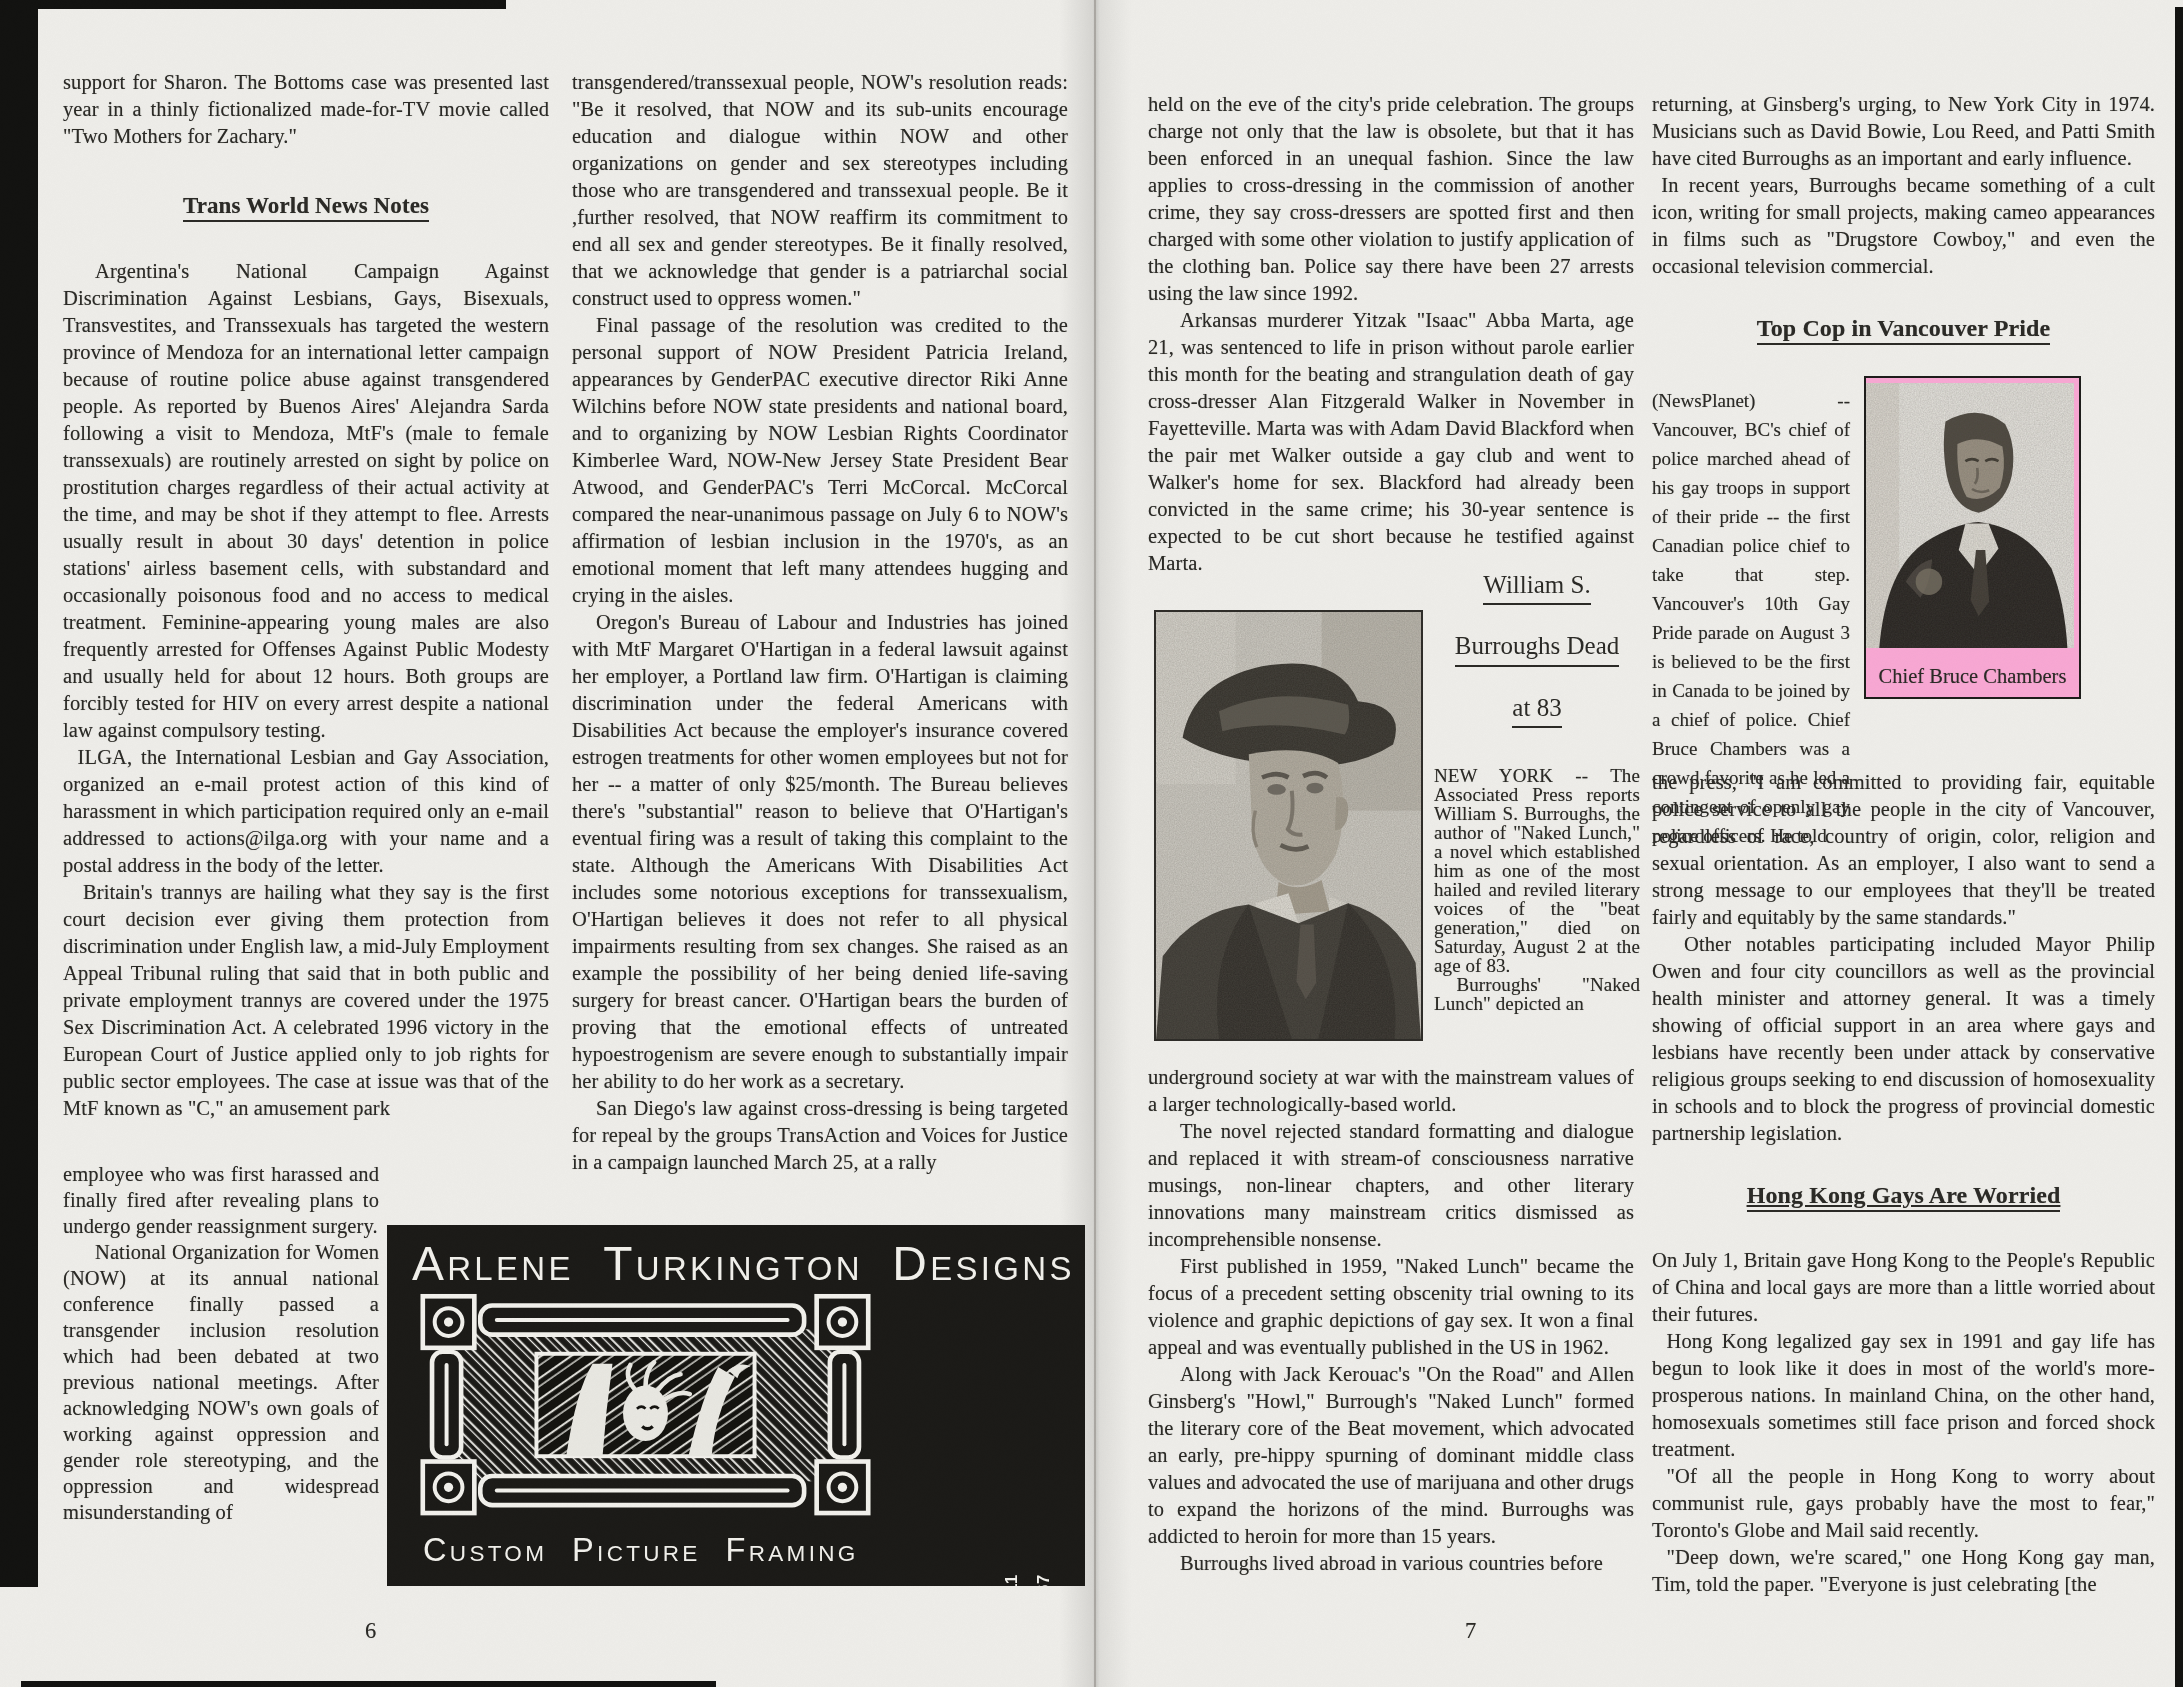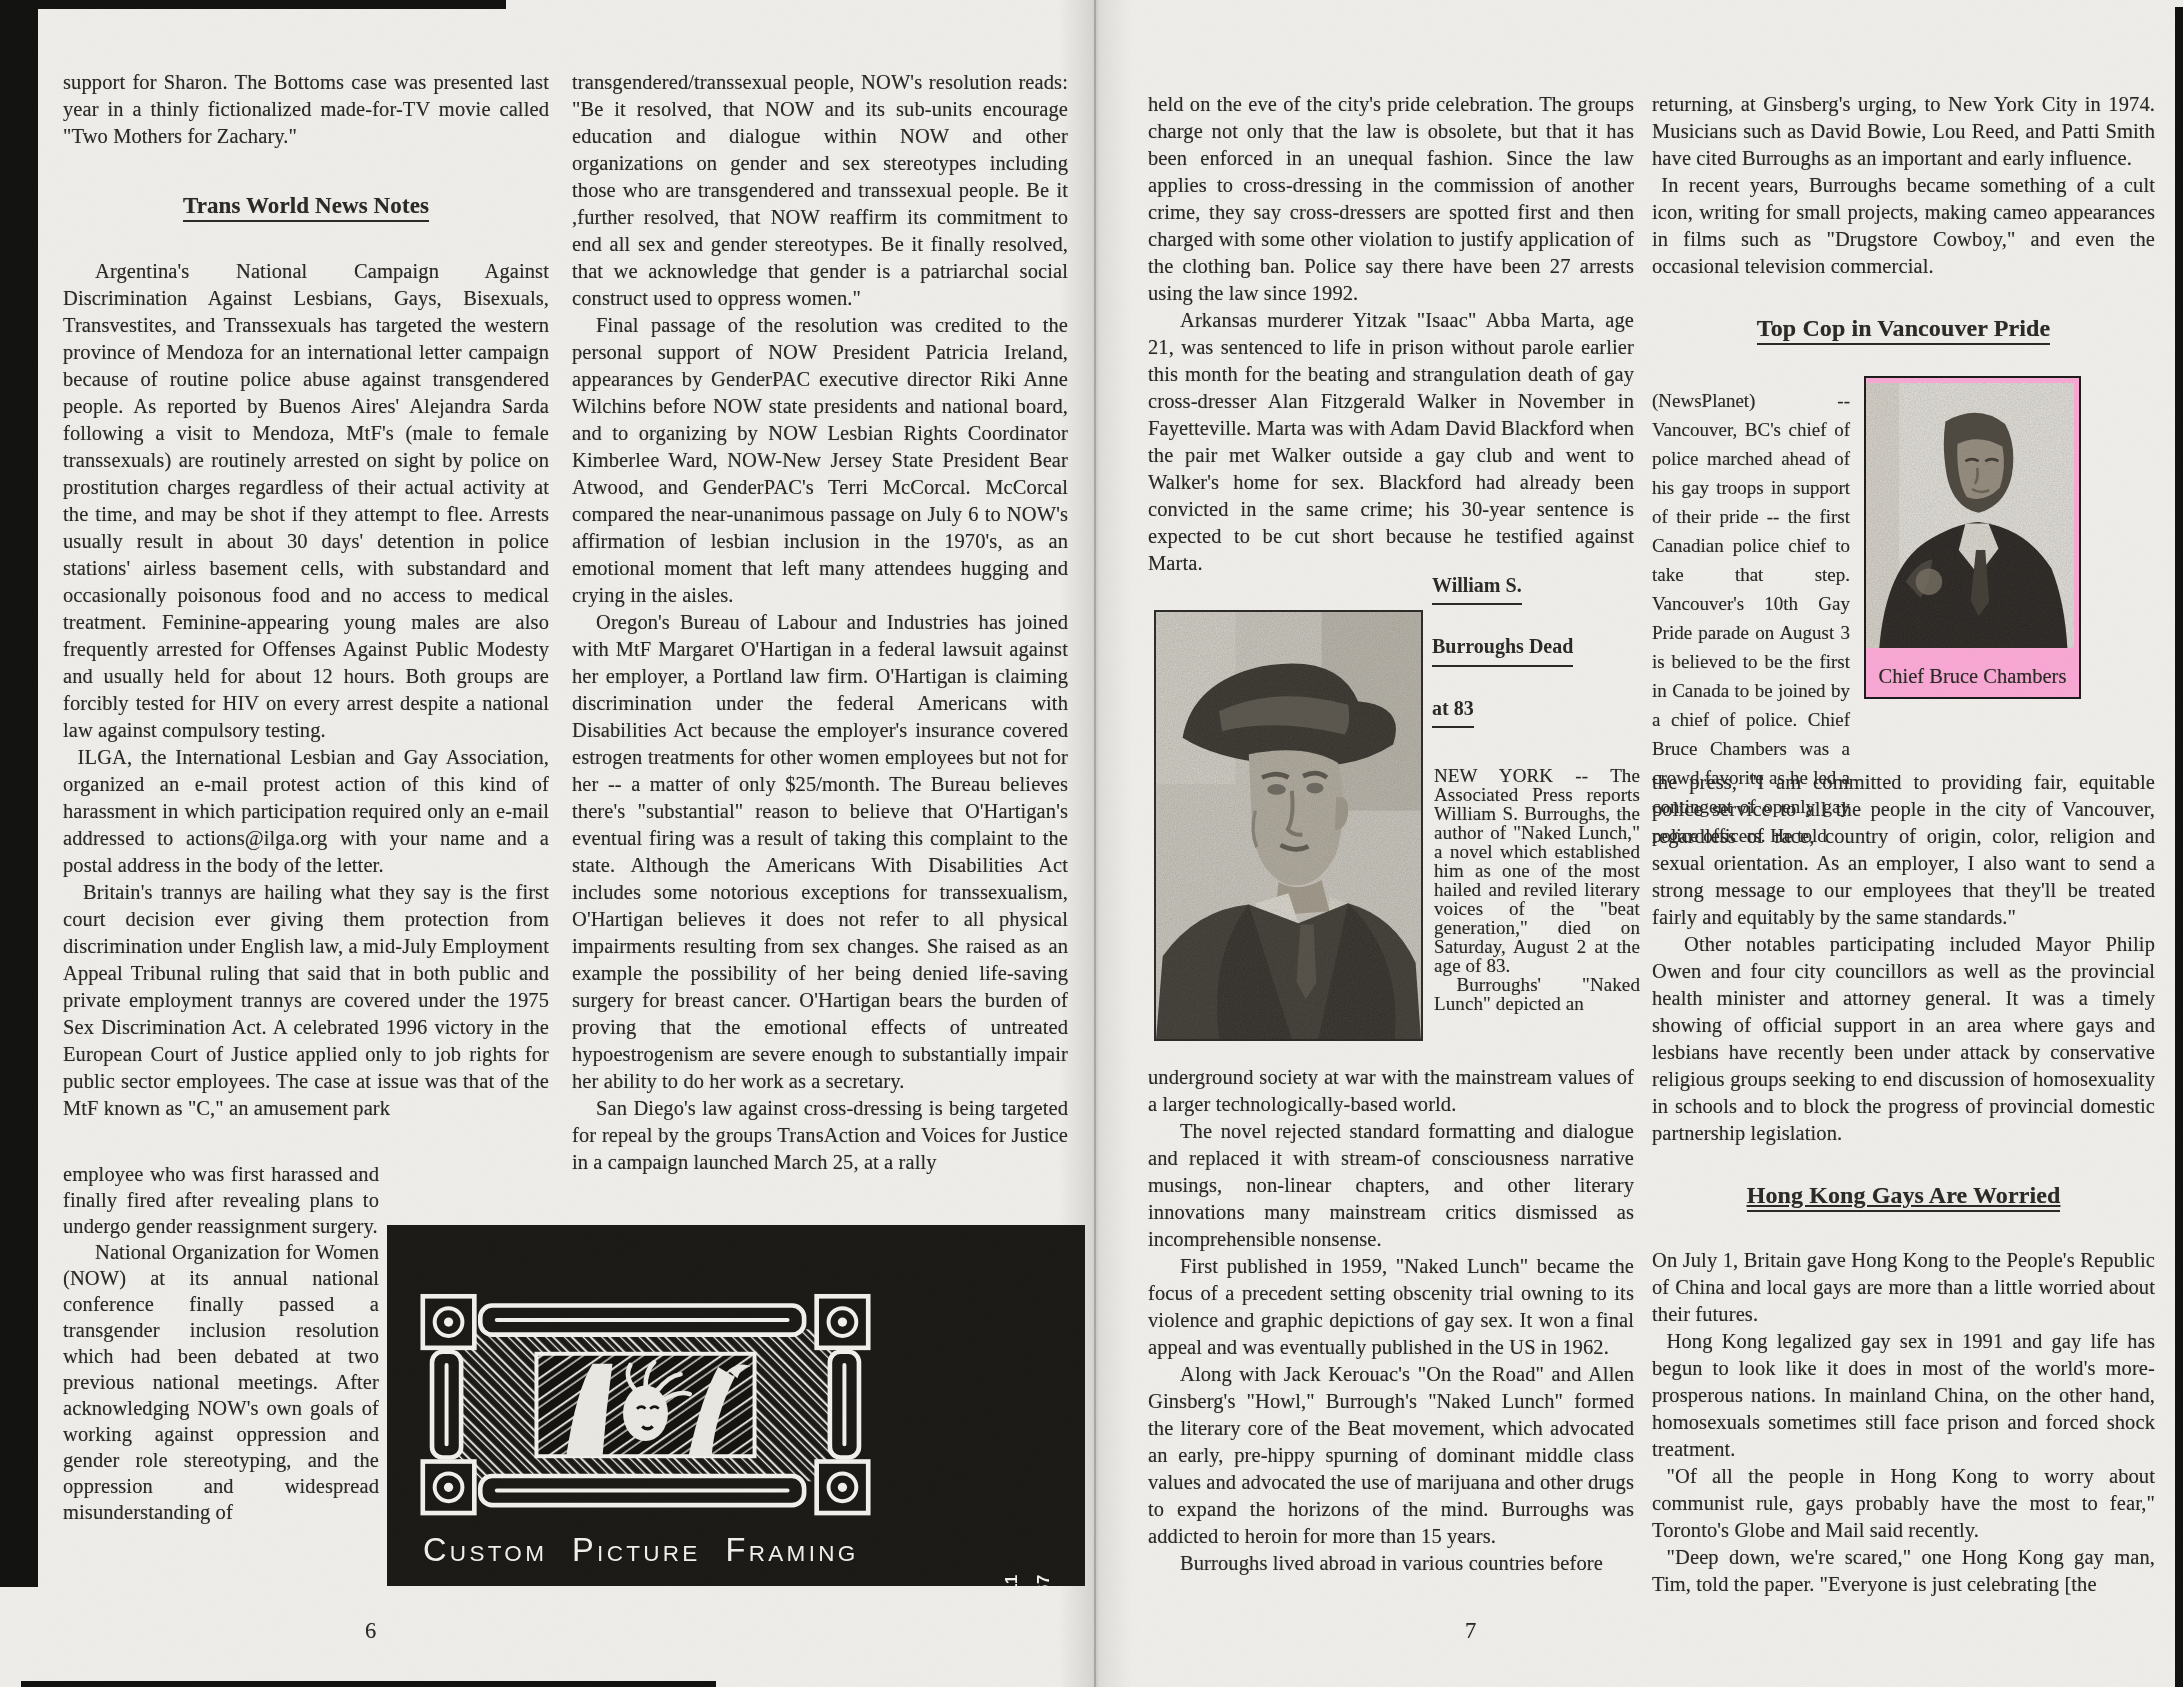--- a/index.html
+++ b/index.html
@@ -15,22 +15,22 @@
        text-shadow:0 0 0.7px rgba(43,42,38,.45);}
   .col p{margin:0;}
   .ind{text-indent:32px;}
   .heading{font-weight:bold;text-align:center;font-size:23px;line-height:29px;text-indent:0;}
   .heading span{border-bottom:2.6px solid #2b2a26;padding-bottom:2px;}
   .h-mt{margin-top:41px !important;margin-bottom:38px !important;}
   .hk-mt{margin-top:34px !important;margin-bottom:37px !important;}
   .pagenum{position:absolute;font-size:22.5px;color:#2b2a26;text-shadow:0 0 0.7px rgba(43,42,38,.4);}
   
   .photo-frame{position:absolute;border:2px solid #2e2c28;background:#d8d5cf;overflow:hidden;}
-  .bur-headline{position:absolute;left:1432px;top:568px;width:210px;
-                font-weight:bold;font-size:20px;line-height:34px;}
+  .bur-headline{position:absolute;left:1432px;top:568px;width:210px;text-align:center;
+                font-weight:normal;font-size:25px;line-height:34px;}
   .bur-headline .hl{display:inline-block;border-bottom:2.6px solid #2b2a26;padding-bottom:1.3px;margin-bottom:24px;}
   .bur-side{position:absolute;left:1434px;top:766px;width:206px;text-align:justify;
             font-size:19px;line-height:19px;letter-spacing:0.1px;text-shadow:0 0 0.7px rgba(43,42,38,.45);}
   .bur-side p{margin:0;}
   
   .cham-box{position:absolute;left:1864px;top:376px;width:213px;height:319px;border:2.6px solid #1d1c1a;
             background:#f9a8d4;overflow:hidden;}
   .cham-caption{position:absolute;left:0;bottom:9.3px;width:100%;text-align:center;font-size:20.5px;
                 text-shadow:0 0 0.7px rgba(43,42,38,.45);}
   .cham-narrow{position:absolute;left:1652px;top:367px;width:198px;text-align:justify;
@@ -80,20 +80,25 @@
     </div>
 
     <div class="col" style="left:572px;top:69px;width:496px;">
       <p>transgendered/transsexual people, NOW's resolution reads: "Be it resolved, that NOW and its sub-units encourage education and dialogue within NOW and other organizations on gender and sex stereotypes including those who are transgendered and transsexual people. Be it ,further resolved, that NOW reaffirm its commitment to end all sex and gender stereotypes. Be it finally resolved, that we acknowledge that gender is a patriarchal social construct used to oppress women."</p>
       <p style="text-indent:24px;">Final passage of the resolution was credited to the personal support of NOW President Patricia Ireland, appearances by GenderPAC executive director Riki Anne Wilchins before NOW state presidents and national board, and to organizing by NOW Lesbian Rights Coordinator Kimberlee Ward, NOW-New Jersey State President Bear Atwood, and GenderPAC's Terri McCorcal. McCorcal compared the near-unanimous passage on July 6 to NOW's affirmation of lesbian inclusion in the 1970's, as an emotional moment that left many attendees hugging and crying in the aisles.</p>
       <p style="text-indent:24px;">Oregon's Bureau of Labour and Industries has joined with MtF Margaret O'Hartigan in a federal lawsuit against her employer, a Portland law firm. O'Hartigan is claiming discrimination under the federal Americans with Disabilities Act because the employer's insurance covered estrogen treatments for other women employees but not for her -- a matter of only $25/month. The Bureau believes there's "substantial" reason to believe that O'Hartigan's eventual firing was a result of taking this complaint to the state. Although the Americans With Disabilities Act includes some notorious exceptions for transsexualism, O'Hartigan believes it does not refer to all physical impairments resulting from sex changes. She raised as an example the possibility of her being denied life-saving surgery for breast cancer. O'Hartigan bears the burden of proving that the emotional effects of untreated hypoestrogenism are severe enough to substantially impair her ability to do her work as a secretary.</p>
       <p style="text-indent:24px;">San Diego's law against cross-dressing is being targeted for repeal by the groups TransAction and Voices for Justice in a campaign launched March 25, at a rally</p>
     </div>
 
     <div class="ad">
+      <div class="ad-title">
+        <span class="ad-word">Arlene</span>
+        <span class="ad-word">Turkington</span>
+        <span class="ad-word">Designs</span>
+      </div>
 
       <svg width="457" height="228" viewBox="0 0 690 345" style="position:absolute;left:30px;top:66px;">
         <defs>
           <pattern id="hatch1" width="20" height="20" patternUnits="userSpaceOnUse" patternTransform="rotate(45)">
             <rect width="20" height="20" fill="#1b1a17"></rect>
             <line x1="0" y1="4" x2="20" y2="4" stroke="#efeeea" stroke-width="3"></line>
             <line x1="0" y1="12" x2="20" y2="12" stroke="#efeeea" stroke-width="2"></line>
           </pattern>
           <pattern id="hatch2" width="26" height="26" patternUnits="userSpaceOnUse" patternTransform="rotate(-35)">
             <rect width="26" height="26" fill="#14130f"></rect>

